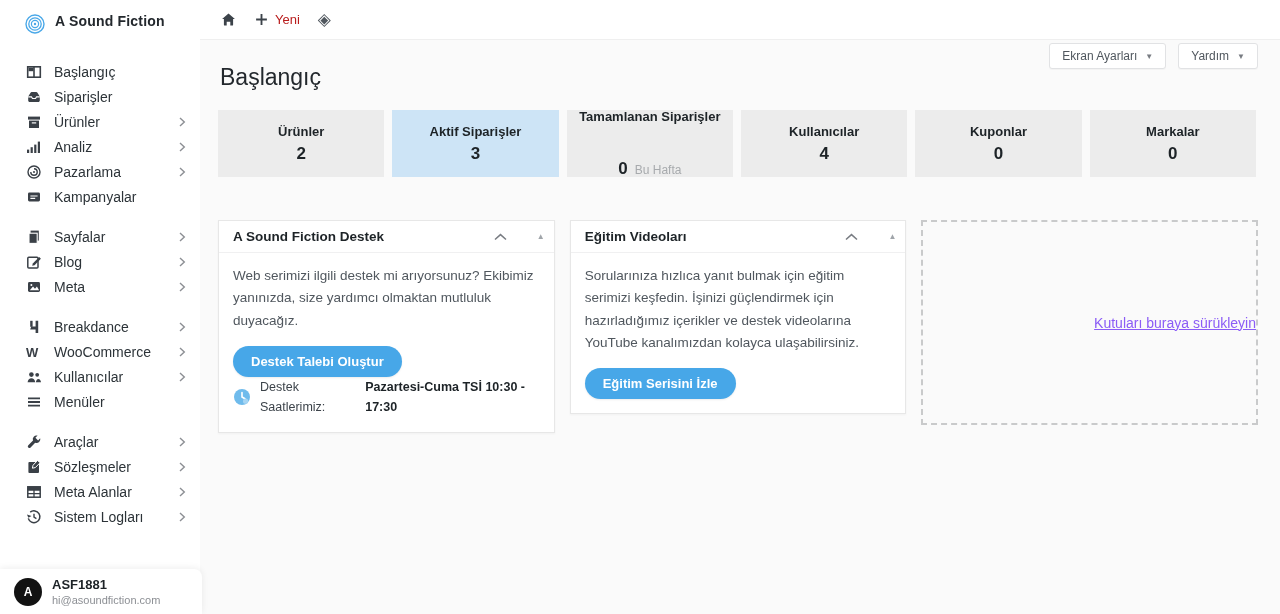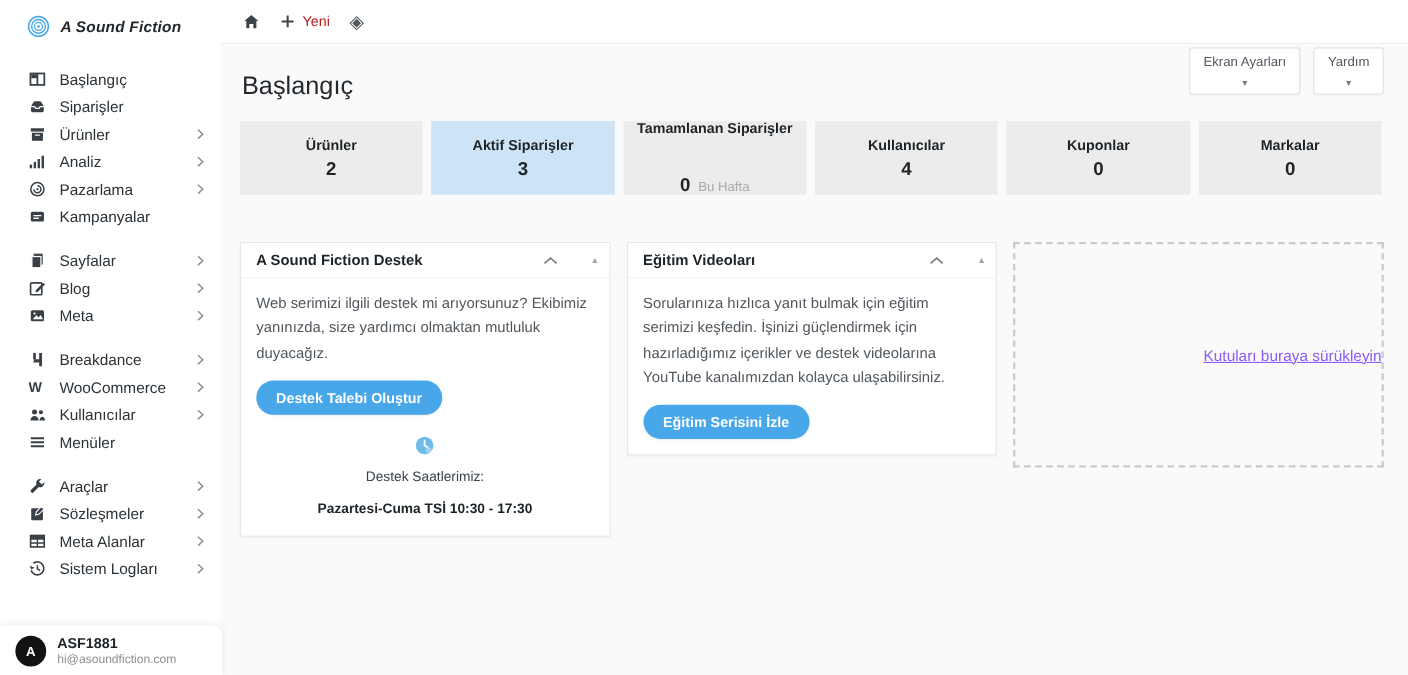--- a/index.html
+++ b/index.html
@@ -1,38 +1,38 @@
 <!DOCTYPE html>
 <html><head>
 <meta charset="utf-8">
 <style>
   * { margin:0; padding:0; box-sizing:border-box; }
   html,body { width:1280px; height:614px; overflow:hidden; }
   body { position:relative; background:#fafafa; font-family:"Liberation Sans",sans-serif; color:#2c3338; }
 
   
   .sidebar { position:absolute; left:0; top:0; width:200px; height:614px; background:#fff; z-index:2; }
-  .logo-row { display:flex; align-items:center; gap:9px; padding:13px 0 0 24px;font-style:italic; }
+  .logo-row { display:flex; gap:9px; padding:13px 0 0 24px; }
   .logo-text { font-size:14px; font-weight:bold; color:#23282d; letter-spacing:.2px; }
   .nav { margin-top:24px; }
   .nav-group { margin-bottom:15px; }
   .nav-item { display:flex; align-items:center; height:25px; padding:0 14px 0 25px; font-size:14px; color:#2c3338; cursor:pointer; }
   .nav-item .nicon { width:17px; height:16px; margin-right:12px; color:#3a4047; display:flex; align-items:center; justify-content:center; flex:0 0 17px; }
   .nav-item .nlabel { flex:1; white-space:nowrap; }
   .chev { color:#8c8f94; display:flex; align-items:center; }
 
   
   .topbar { position:absolute; left:200px; top:0; width:1080px; height:40px; background:#fff; border-bottom:1px solid #efefef; display:flex; align-items:center; padding-left:20px; color:#3c434a; z-index:1; }
   .tb-item { display:flex; align-items:center; gap:7px; margin-right:18px; cursor:pointer; }
   .tb-new-label { font-size:13px; color:#b91c1c; }
   .tb-diamond { font-size:17px; color:#50575e; line-height:1; }
 
   
   .header-actions { position:absolute; top:43px; right:22px; display:flex; gap:12px; z-index:1; }
-  .hdr-btn { background:#fff; border:1px solid #e1e2e4; border-radius:3px; font-size:12px; color:#50575e; padding:5px 12px; display:flex; gap:8px; align-items:center; cursor:pointer; box-shadow:0 1px 1px rgba(0,0,0,.03); font-family:inherit;flex-direction:column; }
+  .hdr-btn { background:#fff; border:1px solid #e1e2e4; border-radius:3px; font-size:12px; color:#50575e; padding:5px 12px; display:flex; gap:8px; align-items:center; cursor:pointer; box-shadow:0 1px 1px rgba(0,0,0,.03); font-family:inherit; }
   .caret { font-size:8px; color:#787c82; }
 
   .page-title { position:absolute; left:220px; top:64px; font-size:23px; font-weight:400; color:#23282d; }
 
   
   .stats { position:absolute; left:218px; top:110px; width:1038px; display:grid; grid-template-columns:repeat(6,1fr); gap:8px; }
   .stat-card { background:#ececec; height:67px; display:flex; flex-direction:column; justify-content:center; align-items:center; gap:5px; cursor:pointer; }
   .stat-card.active { background:#cde4f6; }
   .stat-label { font-size:13px; font-weight:bold; color:#1d2327; }
   .stat-value-row { display:flex; gap:7px; align-items:baseline; }
@@ -42,21 +42,21 @@
 
   
   .widgets { position:absolute; left:218px; top:220px; width:1040px; display:grid; grid-template-columns:1fr 1fr 1fr; gap:15px; align-items:start; }
   .widget { background:#fff; border:1px solid #e7e7e7; box-shadow:0 1px 2px rgba(0,0,0,.04); min-height:188px; }
   .widget-header { display:flex; align-items:center; height:32px; padding:0 9px 0 14px; border-bottom:1px solid #f0f0f1; }
   .widget-title { flex:1; font-size:13.5px; font-weight:bold; color:#1d2327; }
   .collapse-chev { color:#787c82; display:flex; margin-right:30px; cursor:pointer; }
   .sort-tri { font-size:8px; color:#a0a5aa; cursor:pointer; }
   .widget-body { padding:12px 14px 14px; font-size:13.5px; color:#50575e; line-height:1.65; }
   .btn-primary { display:inline-block; background:#47a7e8; color:#fff; font-size:13px; font-weight:bold; border:none; border-radius:999px; padding:8px 18px; margin-top:14px; cursor:pointer; font-family:inherit; box-shadow:0 1px 2px rgba(0,0,0,.08); }
-  .support-footer { display:flex; align-items:center; gap:9px; margin-top:19px; font-size:12.5px; color:#3c434a;flex-direction:column; }
+  .support-footer { display:flex; align-items:center; gap:9px; font-size:12.5px; color:#3c434a; }
   .hours-value { font-weight:bold; color:#1d2327; }
   .dropzone { border:2px dashed #c9cacb; height:205px; display:flex; align-items:center; justify-content:flex-end; font-size:14px; color:#8b5cf6;text-decoration:underline; }
 
   
   .user-card { position:absolute; left:0; bottom:0; width:202px; height:45px; background:#fff; border-radius:0 8px 0 0; box-shadow:0 -1px 7px rgba(0,0,0,.07); display:flex; align-items:center; gap:10px; padding-left:14px; z-index:3; cursor:pointer; }
   .avatar { width:28px; height:28px; border-radius:50%; background:#121212; color:#fff; font-weight:bold; font-size:12px; display:flex; align-items:center; justify-content:center; }
   .user-name { font-size:13px; font-weight:bold; color:#1d2327; line-height:1.25; }
   .user-email { font-size:11px; color:#8c8f94; }
 
   svg { display:block; }

